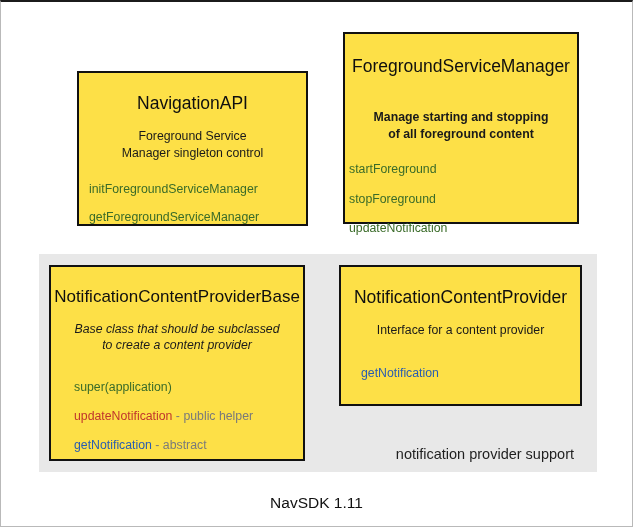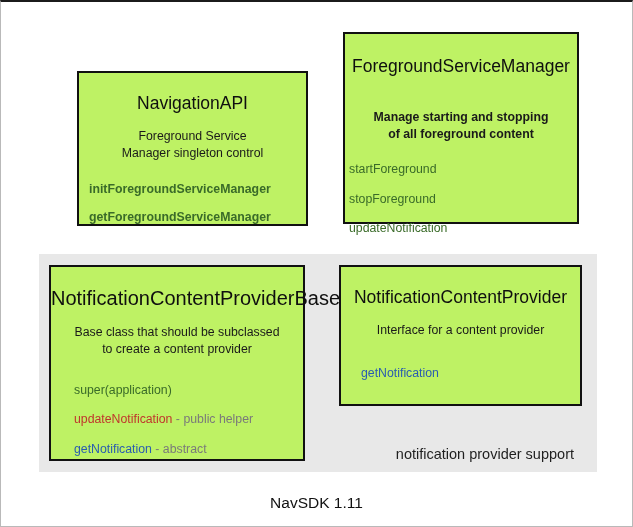--- a/index.html
+++ b/index.html
@@ -38,21 +38,21 @@
     right: 23px;
     bottom: 10px;
     font-size: 14.5px;
     color: #1f1f1f;
     white-space: nowrap;
   }
 
   
   .cbox {
     position: absolute;
-    background: #bef264;
+    background: #fde047;
     border: 2px solid #111111;
     box-sizing: border-box;
     text-align: center;
   }
   .cbox .ctitle {
     font-size: 17.5px;
     color: #0f0f0f;
     line-height: 1.15;
     white-space: nowrap;
   }
@@ -74,35 +74,35 @@
   .m-blue  { color: #2a5db0; }
   .m-note  { color: #7a7a7a; }
 
   
   #box-navigation-api {
     left: 76px; top: 69px; width: 231px; height: 155px;
   }
   #box-navigation-api .ctitle { margin-top: 20px; }
   #box-navigation-api .cdesc  { margin-top: 15px; }
   #box-navigation-api .members { margin-top: 22px; padding-left: 10px; }
-  #box-navigation-api .member { margin-bottom: 15px; font-weight: bold; }
+  #box-navigation-api .member { margin-bottom: 15px; }
 
   #box-foreground-service-manager {
     left: 342px; top: 30px; width: 236px; height: 192px;
   }
   #box-foreground-service-manager .ctitle { margin-top: 22px; }
   #box-foreground-service-manager .cdesc  { margin-top: 33px; font-weight: bold; }
   #box-foreground-service-manager .members { margin-top: 21px; padding-left: 4px; }
   #box-foreground-service-manager .member { margin-bottom: 17px; }
 
   #box-notification-content-provider-base {
     left: 48px; top: 263px; width: 256px; height: 196px;
   }
-  #box-notification-content-provider-base .ctitle { margin-top: 20px; font-size: 20px; }
-  #box-notification-content-provider-base .cdesc  { margin-top: 14px; }
+  #box-notification-content-provider-base .ctitle { margin-top: 20px; font-size: 17px; }
+  #box-notification-content-provider-base .cdesc  { margin-top: 14px; font-style: italic; }
   #box-notification-content-provider-base .members { margin-top: 27px; padding-left: 23px; }
   #box-notification-content-provider-base .member { margin-bottom: 17px; }
 
   #box-notification-content-provider {
     left: 338px; top: 263px; width: 243px; height: 141px;
   }
   #box-notification-content-provider .ctitle { margin-top: 20px; }
   #box-notification-content-provider .cdesc  { margin-top: 15px; }
   #box-notification-content-provider .members { margin-top: 28px; padding-left: 20px; }
   #box-notification-content-provider .member { margin-bottom: 10px; }

